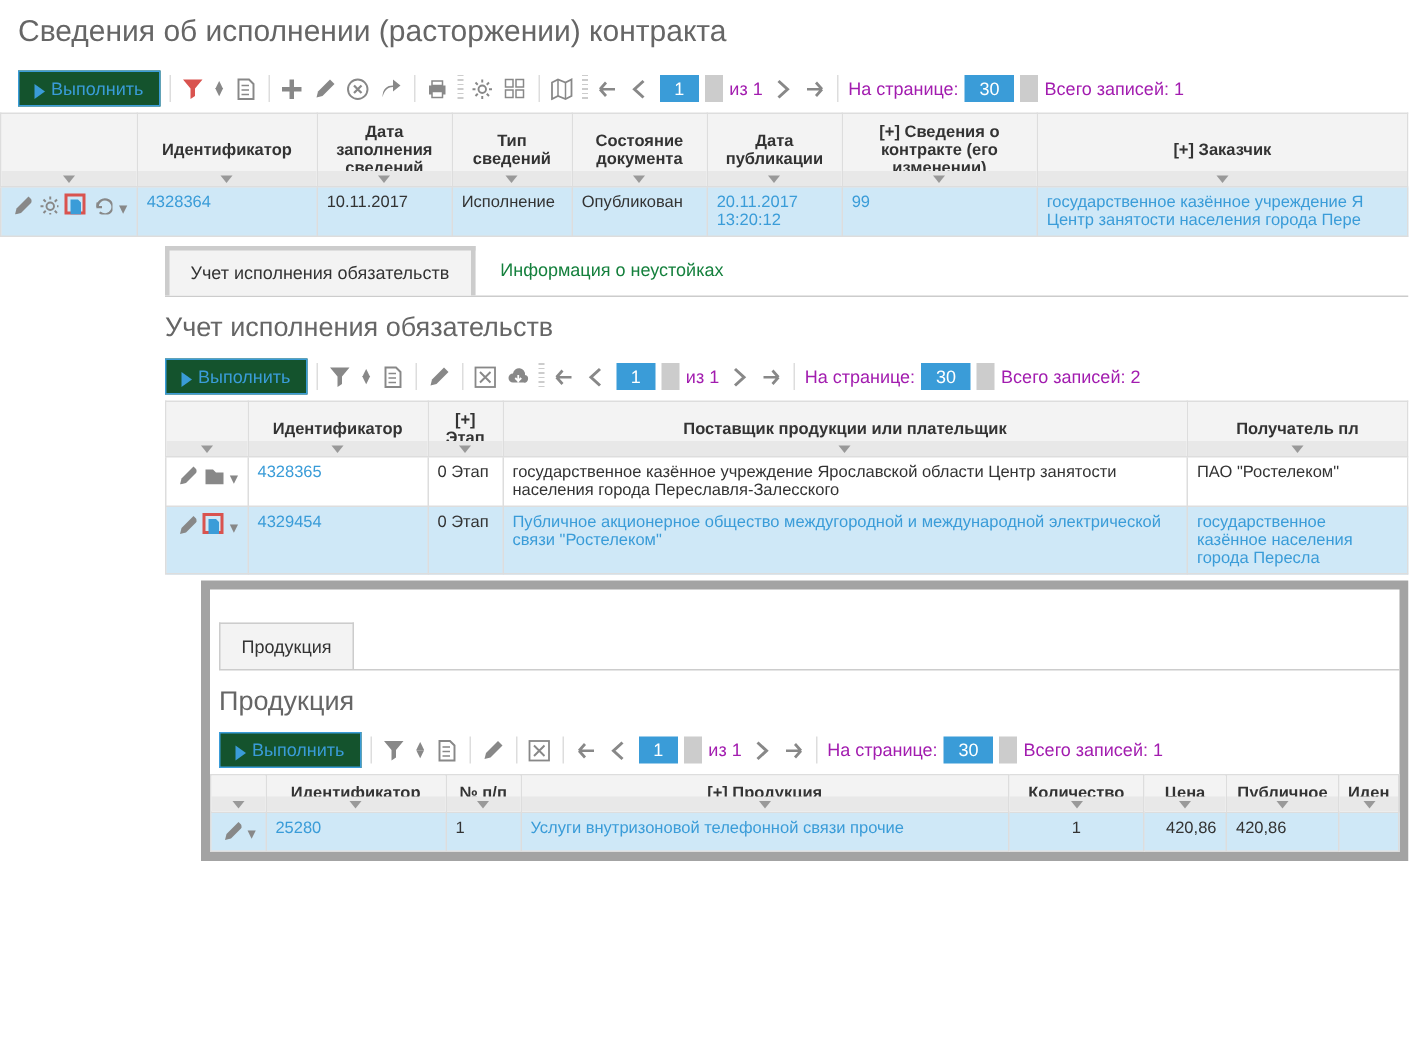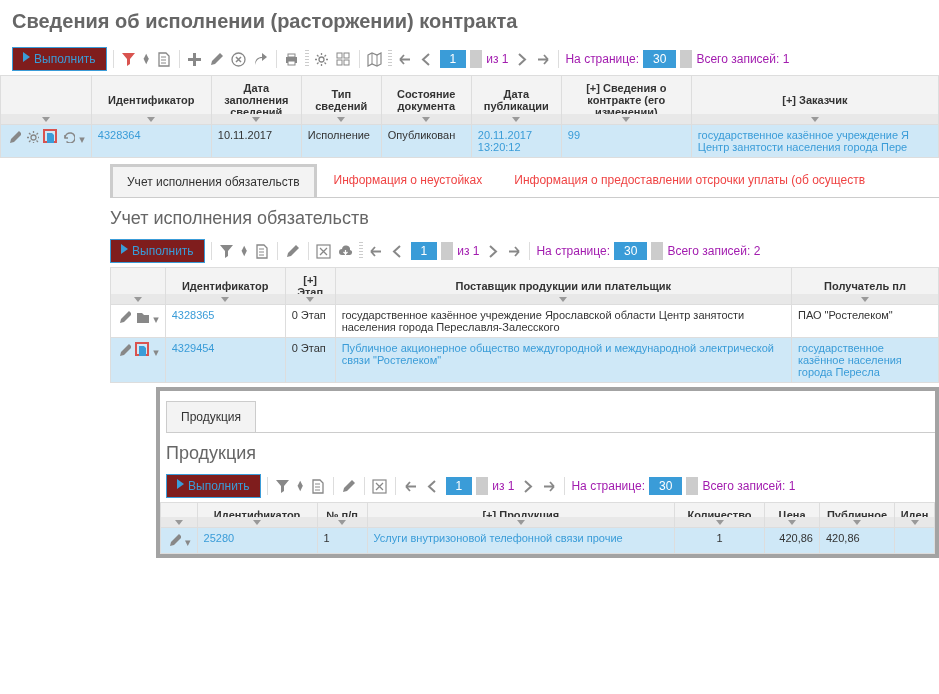--- a/index.html
+++ b/index.html
@@ -1,19 +1,19 @@
 <!DOCTYPE html>
 <html><head>
 <meta charset="utf-8">
 <style>
 *{box-sizing:border-box;margin:0;padding:0;font-family:Arial,sans-serif}
 body{font-size:12px;color:#333;background:#fff}
-.page-title{font-size:20px;color:#666;padding:10px 12px;font-weight:700}
+.page-title{font-size:20px;color:#666;padding:10px 12px;font-weight:400}
 .toolbar{display:flex;align-items:center;gap:4px;padding:4px 12px;flex-wrap:wrap}
-.btn-exec{border:1px solid #3a9cd8;background:#7f1d1d;color:#3a9cd8;padding:4px 10px;display:flex;align-items:flex-start;gap:4px;cursor:pointer;font-size:12px}
+.btn-exec{border:1px solid #3a9cd8;background:#14532d;color:#3a9cd8;padding:4px 10px;display:flex;align-items:flex-end;gap:4px;cursor:pointer;font-size:12px}
 .btn-exec .tri{width:0;height:0;border-left:7px solid #3a9cd8;border-top:5px solid transparent;border-bottom:5px solid transparent}
 .ticon{width:18px;height:18px;display:flex;align-items:center;justify-content:center;color:#888;cursor:pointer;font-size:15px}
 .ticon svg{width:15px;height:15px;fill:#888}
 .sep{width:1px;height:18px;background:#ddd;margin:0 2px}
 .divv{width:4px;height:18px;background:repeating-linear-gradient(to bottom,#ccc 0,#ccc 1px,transparent 1px,transparent 3px)}
 .pg-num{background:#3a9cd8;color:#fff;padding:2px 10px;position:relative}
 .pg-dd{width:12px;height:18px;background:#ccc;display:inline-block}
 .pg-lbl{color:#a21caf}
 .filter-red{color:#d9534f!important}
 .filter-red svg{fill:#d9534f!important}
@@ -21,24 +21,24 @@
 .table th{background:#f3f3f3;border:1px solid #ddd;padding:6px 4px;font-weight:700;text-align:center;font-size:11px;color:#333;vertical-align:middle;position:relative}
 .table th .sortbar{position:absolute;bottom:0;left:0;right:0;height:10px;background:#e8e8e8;display:flex;align-items:center;justify-content:center}
 .table th .sortbar::after{content:"";border-left:4px solid transparent;border-right:4px solid transparent;border-top:5px solid #999}
 .table td{border:1px solid #ddd;padding:4px 6px;font-size:11px;vertical-align:top}
 .row-sel{background:#cfe8f7!important}
 .row-sel td{background:#cfe8f7}
 .link{color:#3a9cd8;cursor:pointer}
 .highlight-red{border:3px solid #d9534f}
 .tabs{display:flex;border-bottom:1px solid #ccc;margin-top:6px}
 .tab{padding:8px 14px;background:#f3f3f3;border:1px solid #ccc;border-bottom:none;margin-right:2px;cursor:pointer;color:#333;font-size:12px}
-.tab.inactive{background:transparent;border-color:transparent;color:#ef4444}
+.tab.inactive{background:transparent;border-color:transparent;color:#15803d}
 .section-title{font-size:18px;color:#666;padding:10px 0 6px;font-weight:400}
 .nested{margin-left:110px;margin-top:4px}
-.nested2{margin-left:46px;margin-top:4px;border:4px solid #a3a3a3;padding:4px 0 0 0}
+.nested2{margin-left:24px;margin-top:4px;border:6px solid #a3a3a3;padding:16px 0 0 0}
 .action-cell{white-space:nowrap}
 .icon-sm{display:inline-flex;width:14px;height:14px;align-items:center;justify-content:center;color:#888;margin-right:1px}
 .icon-sm svg{width:13px;height:13px;fill:#888}
 .folder-hl{border:2px solid #d9534f;padding:1px}
 .folder-hl svg{fill:#3a9cd8!important}
 .updown{display:inline-flex;flex-direction:column;line-height:5px;font-size:9px;color:#888}
 </style>
 </head>
 <body>
 
@@ -255,21 +255,20 @@
   <td><span class="link">99</span></td>
   <td><span class="link">государственное казённое учреждение Я Центр занятости населения города Пере</span></td>
 </tr>
 </tbody>
 </table>
 
 <div class="nested">
   <div class="tabs">
     <div class="tab highlight-red" style="border-width:3px 3px 0 3px"><span>Учет исполнения обязательств</span></div>
     <div class="tab inactive">Информация о неустойках</div>
-    <div class="tab inactive">Информация о предоставлении отсрочки уплаты (об осуществ</div>
   </div>
   <div class="section-title">Учет исполнения обязательств</div>
 
   <div class="toolbar" style="padding-left:0">
     <button class="btn-exec">
         <span class="tri"></span>
         <span>Выполнить</span>
       </button>
     <span class="sep"></span>
     <span class="ticon">

